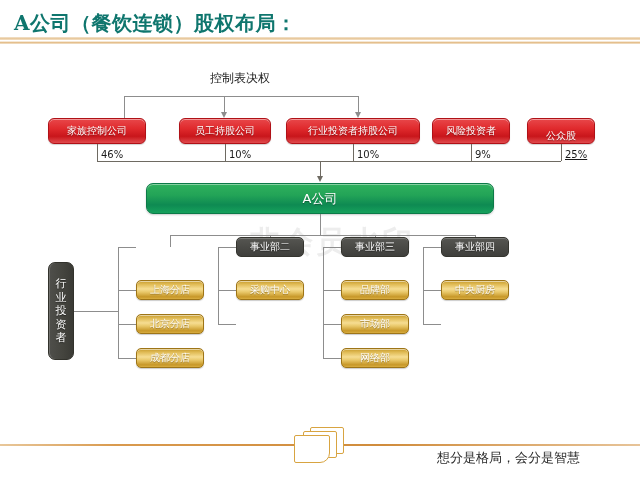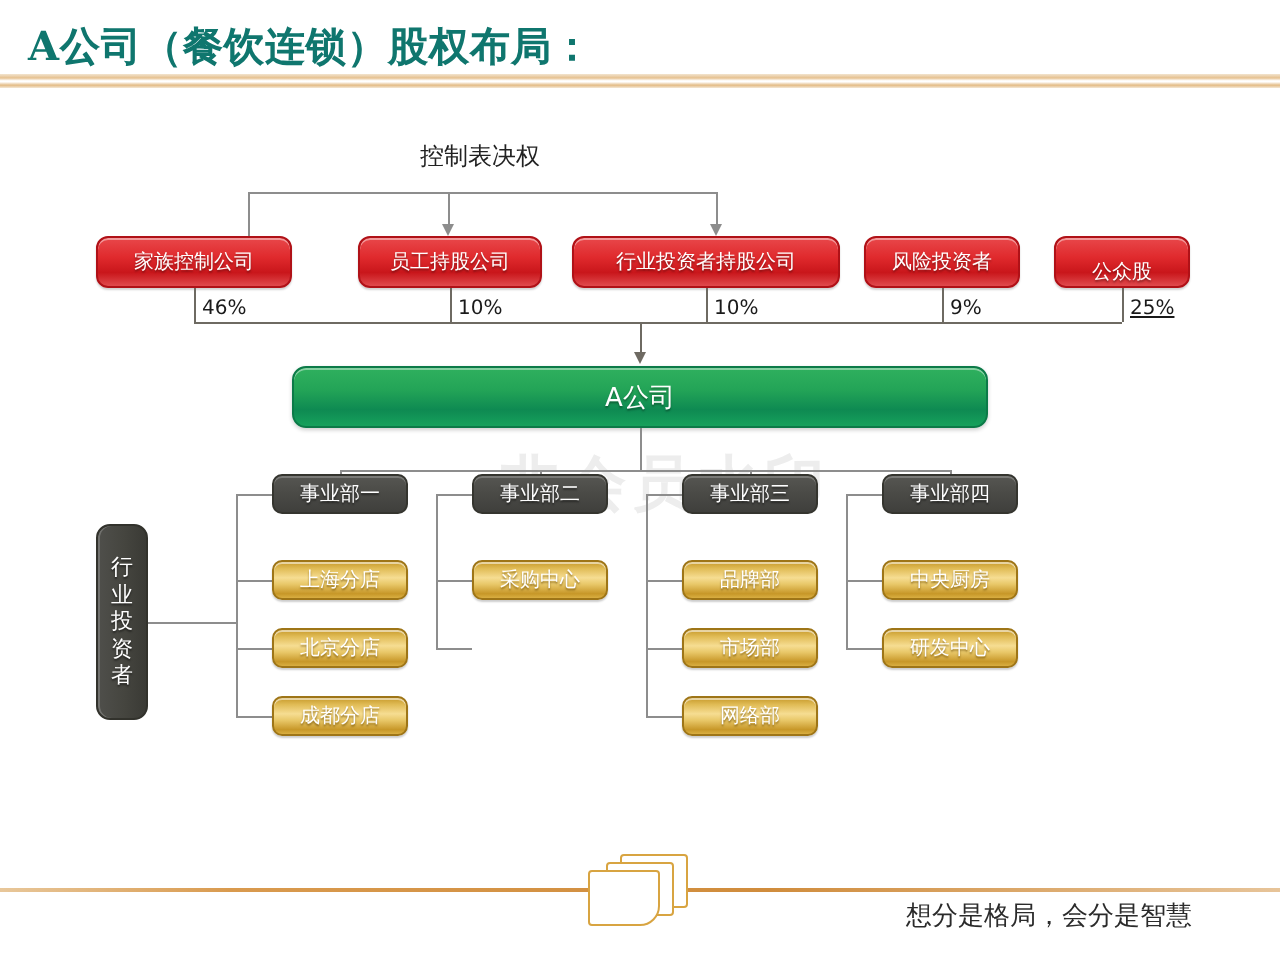--- a/index.html
+++ b/index.html
@@ -119,21 +119,20 @@
 
   
   .ftr-rule{
     position:absolute;left:0;top:444px;width:640px;height:2px;
     background:linear-gradient(to right,#e8c79a 0%,#d99a4e 18%,#d08c3c 60%,#e7c499 100%);
   }
   .ftr-text{
     position:absolute;left:437px;top:449px;
     font-size:13px;color:#2b2b2b;white-space:nowrap;
     font-family:"DejaVu Serif","Liberation Serif",serif;
-    margin-left:16px;
   }
   .papers{position:absolute;left:292px;top:427px;width:62px;height:44px;}
   .paper{
     position:absolute;box-sizing:border-box;
     background:#ffffff;border:1.6px solid #d8a441;
     border-radius:2px;
   }
   .p3{left:18px;top:0px;width:34px;height:27px;}
   .p2{left:11px;top:4px;width:34px;height:27px;}
   .p1{left:2px;top:8px;width:36px;height:28px;border-radius:2px 2px 10px 2px;}
@@ -213,23 +212,20 @@
   </div>
 
   <div class="ln lnh" style="left:74px;top:311px;width:44px;"></div>
 
   <div class="ln lnv" style="left:118px;top:247px;height:111px;"></div>
   <div class="ln lnh" style="left:118px;top:247px;width:18px;"></div>
   <div class="ln lnh" style="left:118px;top:290px;width:18px;"></div>
   <div class="ln lnh" style="left:118px;top:324px;width:18px;"></div>
   <div class="ln lnh" style="left:118px;top:358px;width:18px;"></div>
 
-  <div class="node gray" style="left:136px;top:247px;width:68px;margin-top:-10px;">
-    <span>事业部一</span>
-  </div>
   <div class="node gold" style="left:136px;top:280px;width:68px;">
     <span>上海分店</span>
   </div>
   <div class="node gold" style="left:136px;top:314px;width:68px;">
     <span>北京分店</span>
   </div>
   <div class="node gold" style="left:136px;top:348px;width:68px;">
     <span>成都分店</span>
   </div>
 
@@ -268,23 +264,20 @@
   <div class="ln lnh" style="left:423px;top:247px;width:18px;"></div>
   <div class="ln lnh" style="left:423px;top:290px;width:18px;"></div>
   <div class="ln lnh" style="left:423px;top:324px;width:18px;"></div>
 
   <div class="node gray" style="left:441px;top:247px;width:68px;margin-top:-10px;">
     <span>事业部四</span>
   </div>
   <div class="node gold" style="left:441px;top:280px;width:68px;">
     <span>中央厨房</span>
   </div>
-  <div class="node gold" style="left:441px;top:314px;width:68px;">
-    <span>研发中心</span>
-  </div>
 
   <div class="ftr-rule"></div>
   <div class="papers">
     <div class="paper p3"></div>
     <div class="paper p2"></div>
     <div class="paper p1"></div>
   </div>
   <div class="ftr-text">想分是格局，会分是智慧</div>
 
 </div>

